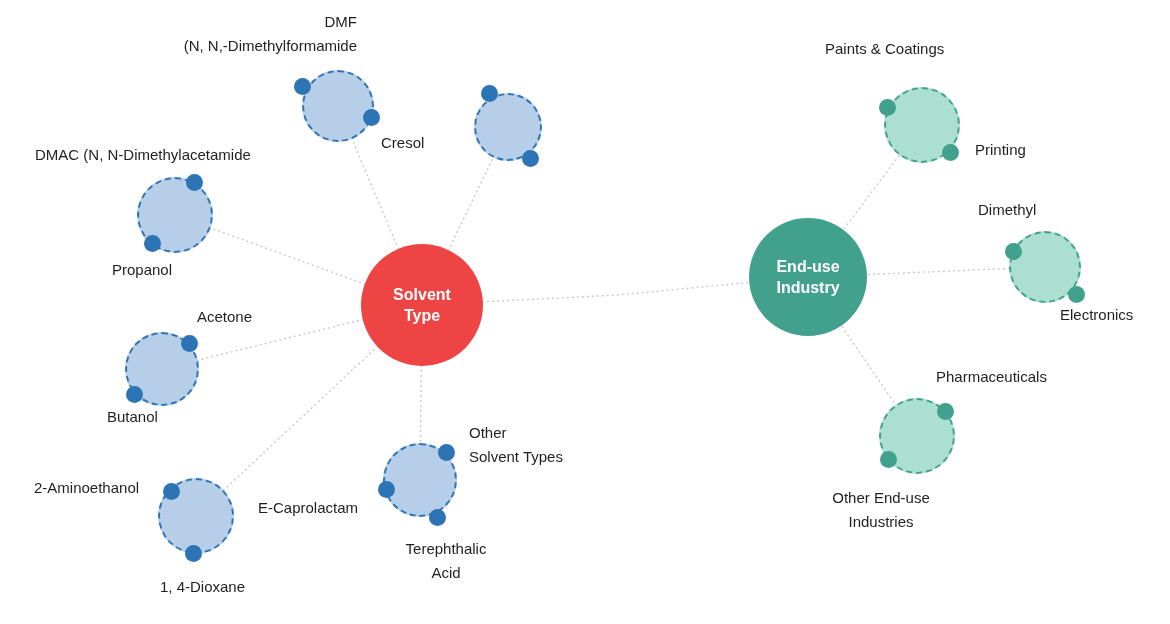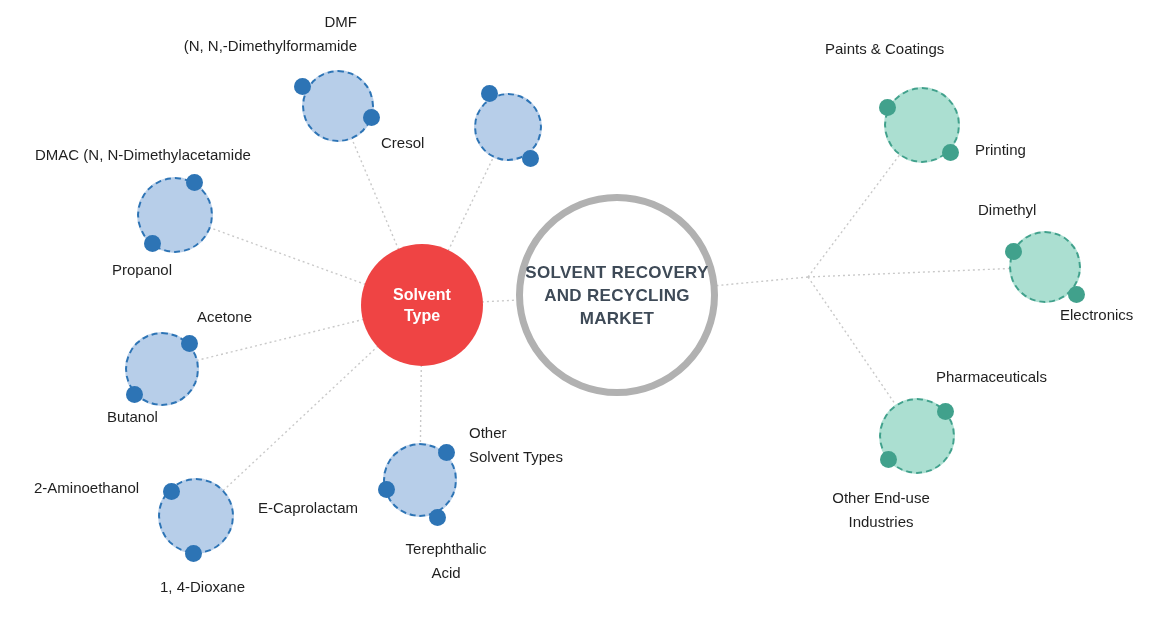--- a/index.html
+++ b/index.html
@@ -53,28 +53,25 @@
       <line x1="422" y1="305" x2="196" y2="516"></line>
       <line x1="422" y1="305" x2="420" y2="480"></line>
       <line x1="422" y1="305" x2="617" y2="295"></line>
       <line x1="808" y1="277" x2="922" y2="125"></line>
       <line x1="808" y1="277" x2="1045" y2="267"></line>
       <line x1="808" y1="277" x2="917" y2="436"></line>
       <line x1="808" y1="277" x2="617" y2="295"></line>
     </g>
   </svg>
 
-  <div class="center-ring">
-    <div class="center-title">SOLVENT RECOVERY
-AND RECYCLING
-MARKET</div>
-  </div>
 
   <div class="hub blue" style="left:361px;top:244px;width:122px;height:122px;">Solvent
 Type</div>
+  <div class="hub teal" style="left:749px;top:218px;width:118px;height:118px;">End-use
+Industry</div>
 
   <div class="sat blue" style="left:302px;top:70px;width:72px;height:72px;"></div>
   <div class="sat blue" style="left:474px;top:93px;width:68px;height:68px;"></div>
   <div class="sat blue" style="left:137px;top:177px;width:76px;height:76px;"></div>
   <div class="sat blue" style="left:125px;top:332px;width:74px;height:74px;"></div>
   <div class="sat blue" style="left:158px;top:478px;width:76px;height:76px;"></div>
   <div class="sat blue" style="left:383px;top:443px;width:74px;height:74px;"></div>
 
   <div class="sat teal" style="left:884px;top:87px;width:76px;height:76px;"></div>
   <div class="sat teal" style="left:1009px;top:231px;width:72px;height:72px;"></div>

